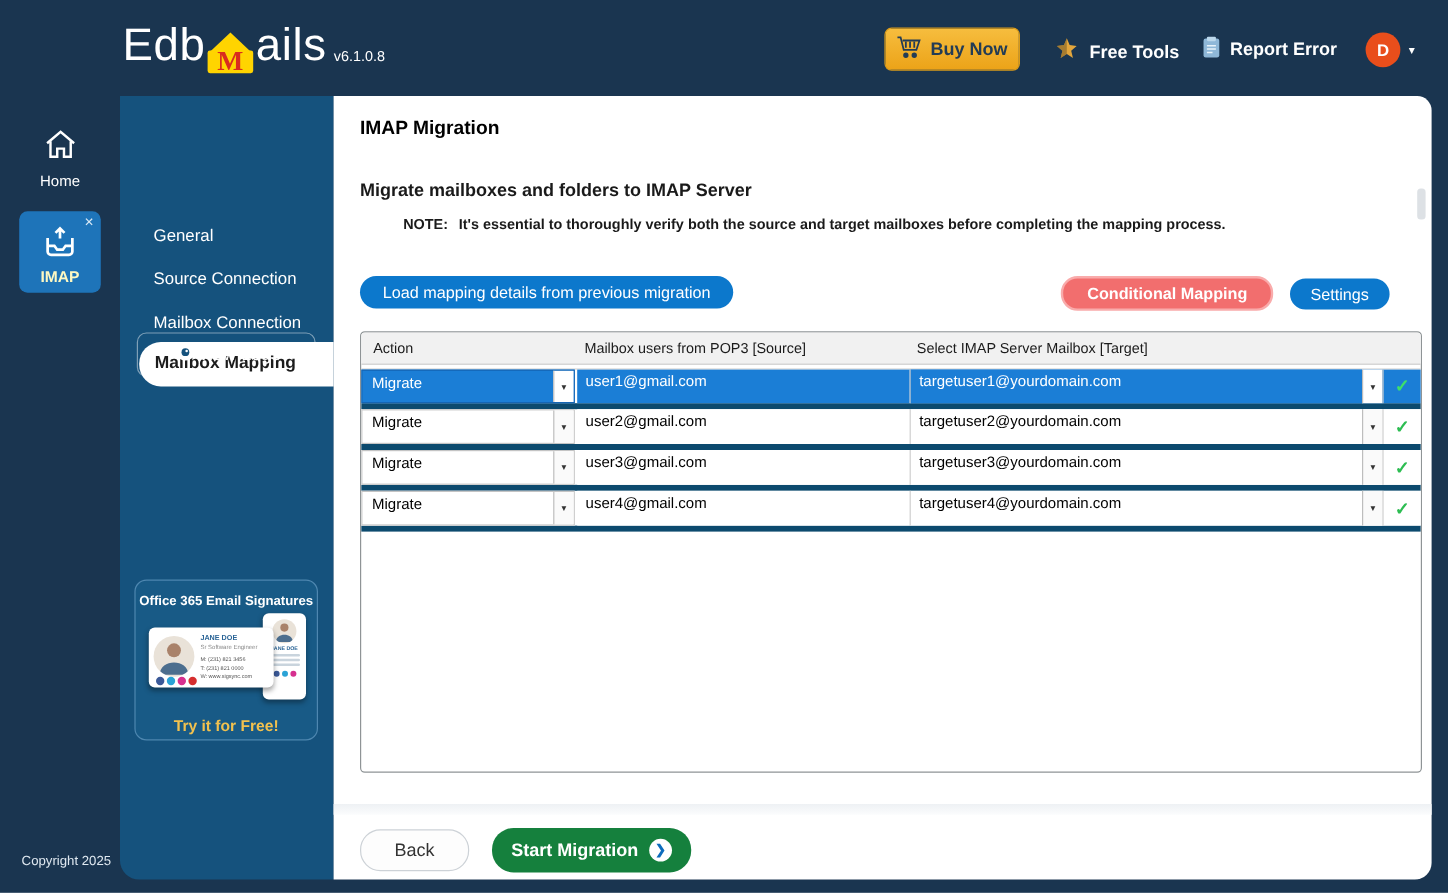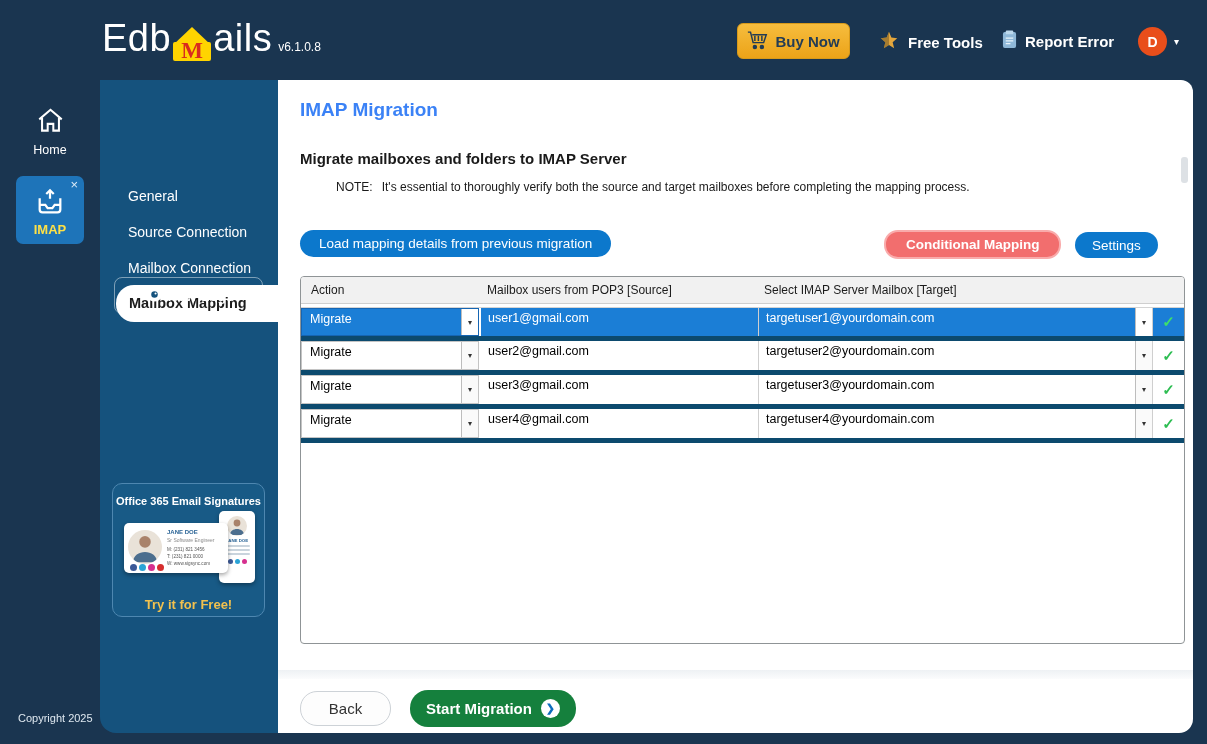--- a/index.html
+++ b/index.html
@@ -28,21 +28,21 @@
   .hdr-report-error { left:1000px; }
   .avatar-group { position:absolute; left:1136px; top:27px; display:flex; align-items:center; gap:7px; cursor:pointer; }
   .avatar-circle { width:29px; height:29px; border-radius:50%; background:#e94e1b; color:#fff; font-size:14px; font-weight:700; display:flex; align-items:center; justify-content:center; }
   .avatar-caret { font-size:10px; color:#fff; }
   
   .left-rail { position:absolute; left:0; top:80px; width:100px; height:664px; }
   .home-item { position:absolute; left:0; top:28px; width:100px; text-align:center; cursor:pointer; }
   .home-label { display:block; font-size:12.5px; color:#fff; margin-top:6px; }
   .imap-tile { position:absolute; left:16px; top:96px; width:68px; height:68px; background:#1e74b9; border-radius:7px; cursor:pointer; text-align:center; padding-top:11px; }
   .imap-close { position:absolute; top:2px; right:6px; font-size:13px; color:#dcebf7; cursor:pointer; line-height:13px; }
-  .imap-label { display:block; font-size:13px; font-weight:700; color:#fde047; margin-top:1px; }
+  .imap-label { display:block; font-size:13px; font-weight:700; color:#fef9c3; margin-top:1px; }
   .copyright { position:absolute; left:18px; top:632px; font-size:11px; color:#dfe8f0; }
   
   .sidebar { position:absolute; left:100px; top:80px; width:178px; height:653px; background:#15527d; border-bottom-left-radius:16px; }
   .side-item { position:absolute; left:0; width:178px; height:32px; line-height:32px; padding-left:28px; font-size:14px; color:#fff; cursor:pointer; }
   .side-item-0 { top:100px; } .side-item-1 { top:136px; } .side-item-2 { top:172px; }
   .side-item-active { position:absolute; left:16px; top:205px; width:162px; height:37px; line-height:37px; background:#fff; border-radius:18px 0 0 18px; color:#1c1c1c; font-size:14.5px; font-weight:700; padding-left:13px; cursor:pointer; }
   .view-logs-btn { position:absolute; left:14px; top:197px; width:149px; height:37px; border:1px solid rgba(255,255,255,0.45); border-radius:8px; display:flex; align-items:center; justify-content:center; font-size:15px; color:#fff; cursor:pointer; background:transparent; }
   
   .ad-box { position:absolute; left:12px; top:403px; width:153px; height:134px; border:1px solid #4e87b0; border-radius:10px; background:#185a86; cursor:pointer; }
   .ad-title { text-align:center; font-size:11px; font-weight:700; color:#fff; margin-top:11px; }
@@ -58,23 +58,23 @@
   .dot-fb { background:#3b5998; } .dot-in { background:#2aa3d6; } .dot-ig { background:#d6308f; } .dot-yt { background:#d62e2e; }
   .ad-card-side { position:absolute; right:0px; top:0px; width:36px; height:72px; background:#fff; border-radius:5px; box-shadow:0 2px 4px rgba(0,0,0,0.35); text-align:center; }
   .ad-avatar-sm { width:20px; height:20px; border-radius:50%; background:#e9e2d8; margin:5px auto 2px auto; overflow:hidden; }
   .ad-name-sm { font-size:4.4px; font-weight:700; color:#2a6496; }
   .ad-bar { height:2px; background:#c9d4dd; margin:2px 5px 0 5px; border-radius:1px; }
   .ad-socials-sm { display:flex; gap:2px; justify-content:center; margin-top:4px; }
   .dot-sm { width:5px; height:5px; border-radius:50%; }
   .ad-cta { text-align:center; font-size:13px; font-weight:700; color:#f2c14e; margin-top:12px; }
   
   .main-panel { position:absolute; left:278px; top:80px; width:915px; height:653px; background:#fff; border-radius:0 12px 14px 0; color:#1a1a1a; }
-  .page-title { position:absolute; left:22px; top:19px; font-size:19px; font-weight:700; color:#3b82f6; }
+  .page-title { position:absolute; left:22px; top:19px; font-size:16px; font-weight:700; color:#000000; }
   .section-title { position:absolute; left:22px; top:70px; font-size:15px; font-weight:700; color:#1a1a1a; }
-  .note-line { position:absolute; left:22px; top:100px; font-size:12px; font-weight:400; color:#1a1a1a;padding-left:36px; }
+  .note-line { position:absolute; left:22px; top:100px; font-size:12px; font-weight:700; color:#1a1a1a;padding-left:36px; }
   .note-label { margin-right:9px; }
   .btn-pill { border:none; border-radius:14px; color:#fff; font-size:13.5px; cursor:pointer; font-family:"Liberation Sans",sans-serif; }
   .btn-load { position:absolute; left:22px; top:150px; height:27px; padding:0 19px; background:#0c78cc; }
   .btn-conditional { position:absolute; left:606px; top:150px; height:29px; padding:0 20px; background:#f26e6e; font-weight:700; border:2px solid #f9abab; }
   .btn-settings { position:absolute; left:797px; top:152px; height:26px; padding:0 17px; background:#0c78cc; }
   
   .map-table { position:absolute; left:22px; top:196px; width:885px; height:368px; border:1px solid #8f9496; border-radius:4px; background:#fff; overflow:hidden; }
   .thead { display:flex; height:27px; background:#f1f1f1; border-bottom:1px solid #cfcfcf; align-items:center; font-size:12px; color:#1b1b1b; }
   .th-action { width:180px; padding-left:10px; }
   .th-source { width:277px; padding-left:6px; }

